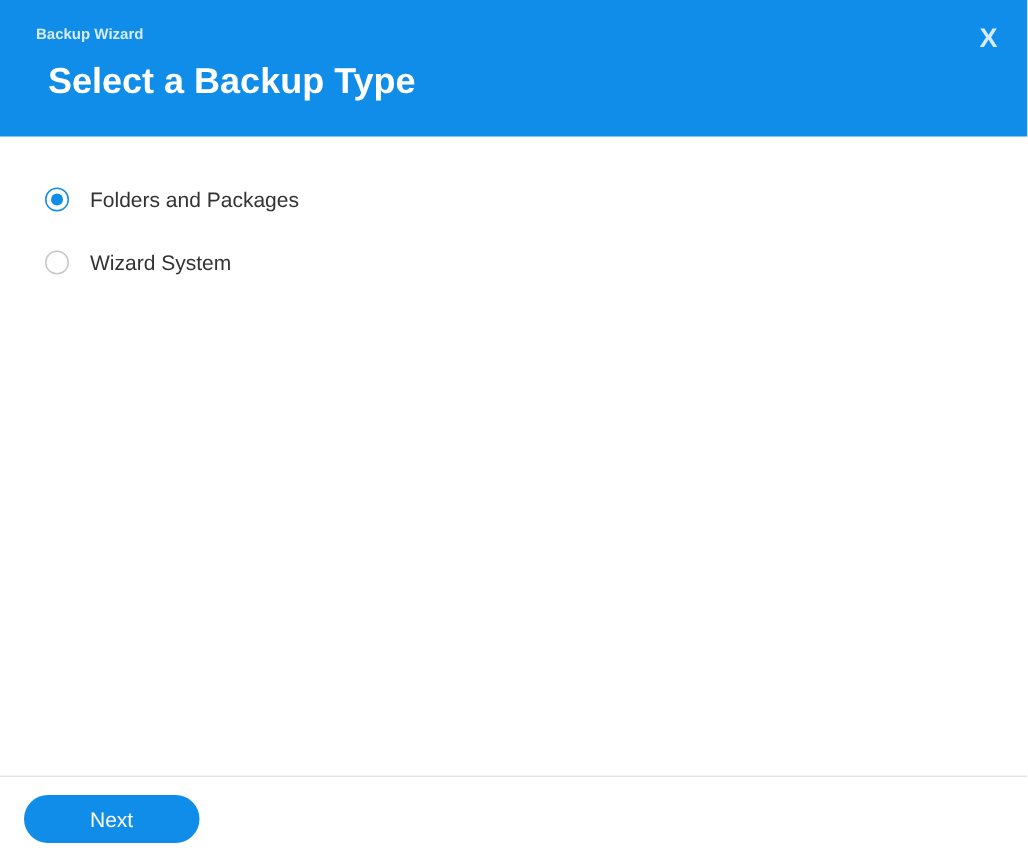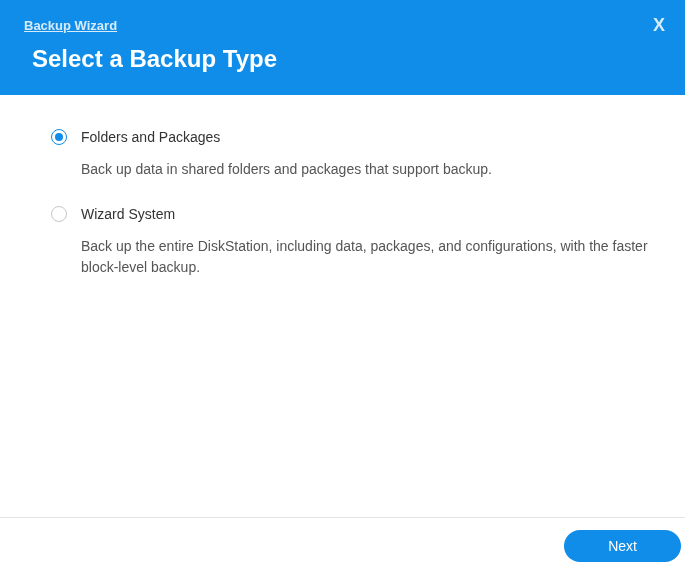--- a/index.html
+++ b/index.html
@@ -11,25 +11,24 @@
       overflow: hidden;
       position: relative;
     }
     .header {
       background: #0F8DE8;
       color: #fff;
       padding: 18px 24px 22px 24px;
       position: relative;
     }
     .wizard-title {
-      font-size: 13px;
+      font-size: 10px;
       font-weight: 600;
       color: #D6EBFB;
       margin-bottom: 12px;
-      text-decoration: underline;
     }
     .page-title {
       font-size: 24px;
       font-weight: 700;
       color: #fff;
       margin-left: 8px;
     }
     .close-btn {
       position: absolute;
       top: 16px;
@@ -37,21 +36,20 @@
       color: #D6EBFB;
       font-size: 18px;
       cursor: pointer;
       background: none;
       border: none;
       font-weight: bold;
       line-height: 1;
     }
     .content {
       padding: 34px 30px 20px 30px;
-      margin-left: 21px;
     }
     .option {
       margin-bottom: 26px;
     }
     .option-header {
       display: flex;
       align-items: center;
       margin-bottom: 14px;
       cursor: pointer;
     }
@@ -85,23 +83,22 @@
       color: #555;
       margin-left: 30px;
       line-height: 1.5;
     }
     .footer {
       position: absolute;
       bottom: 0;
       left: 0;
       right: 0;
       border-top: 1px solid #E4E4E4;
-      padding: 12px 4px;
+      padding: 12px 16px;
       display: flex;
-      justify-content: flex-end;
     }
     .next-btn {
       background: #0F8DE8;
       color: #fff;
       border: none;
       border-radius: 18px;
       padding: 8px 44px;
       font-size: 14px;
       cursor: pointer;
     }
@@ -117,29 +114,27 @@
   </button>
 </div>
 
 <div class="content">
 
   <div class="option">
     <div class="option-header">
       <span class="radio selected"></span>
       <span class="option-label">Folders and Packages</span>
     </div>
-    <div class="option-desc">Back up data in shared folders and packages that support backup.</div>
   </div>
 
   <div class="option">
     <div class="option-header">
       <span class="radio"></span>
       <span class="option-label">Wizard System</span>
     </div>
-    <div class="option-desc">Back up the entire DiskStation, including data, packages, and configurations, with the faster block-level backup.</div>
   </div>
 
   <div class="option">
   </div>
 
 </div>
 
 <div class="footer">
   <button class="next-btn">Next</button>
 </div>

